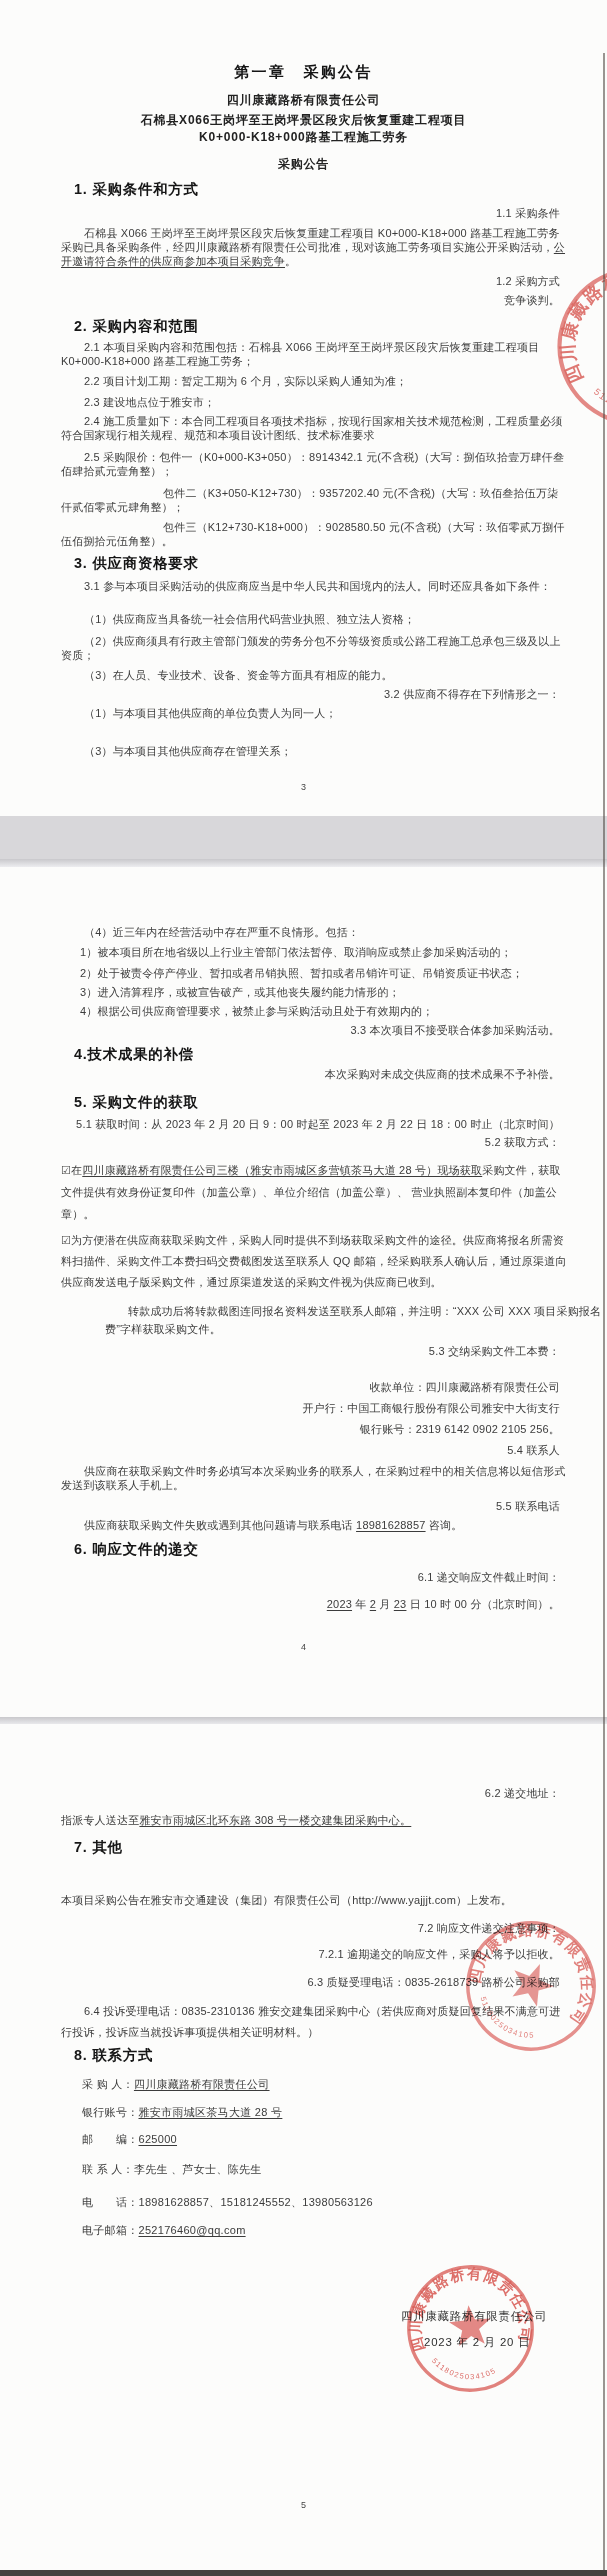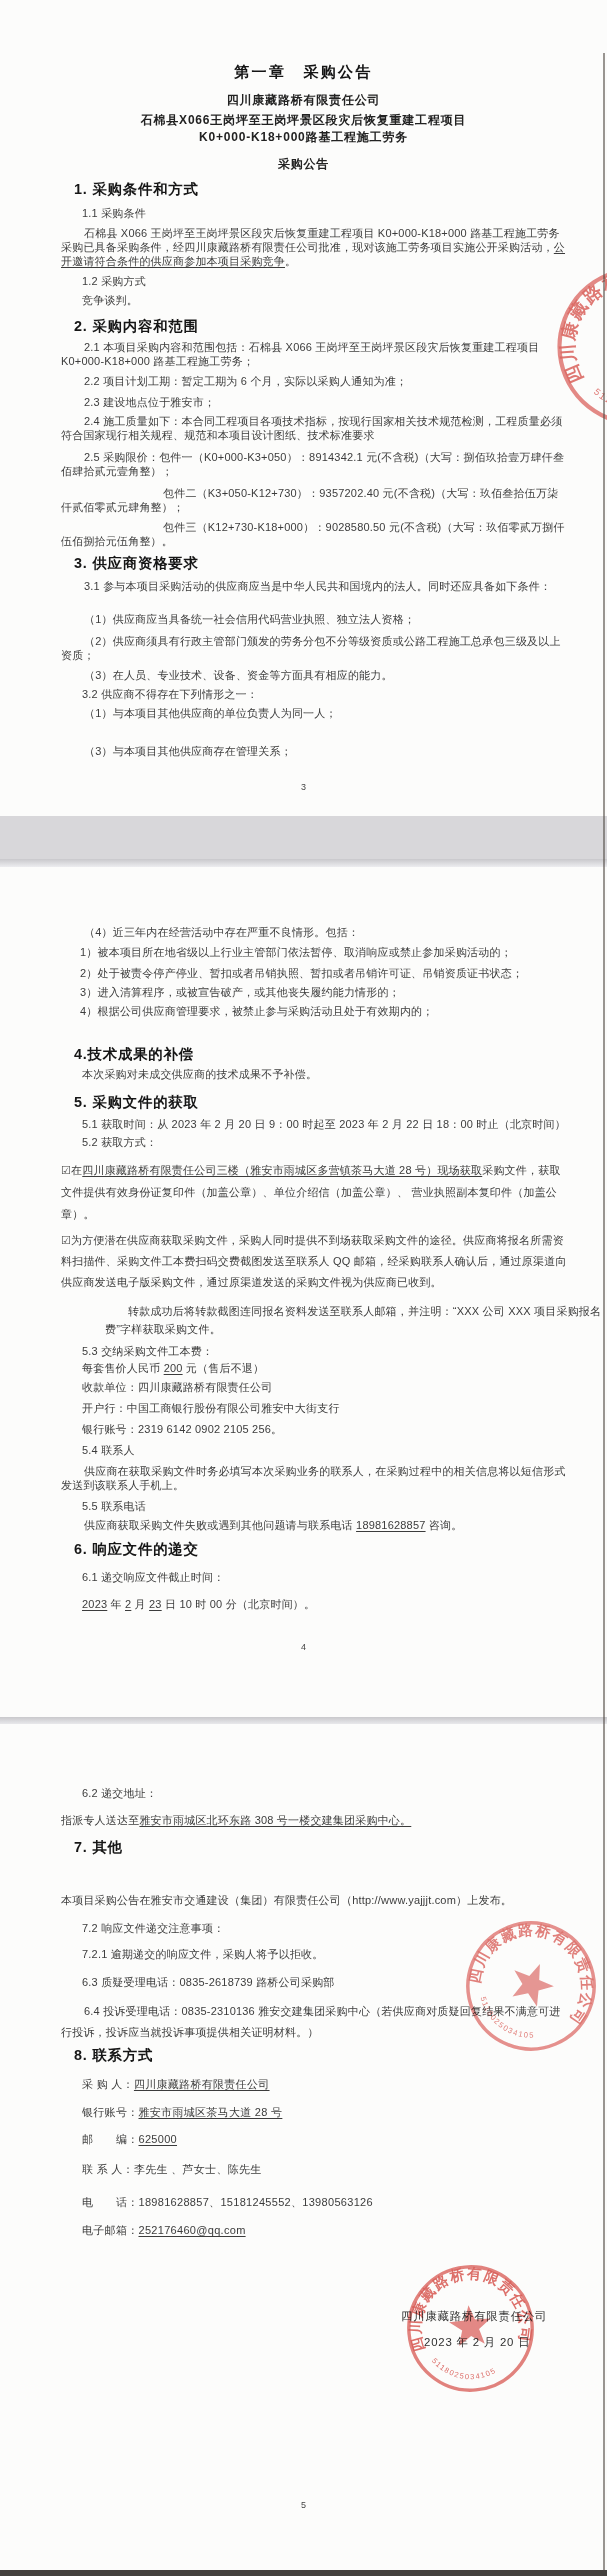--- a/index.html
+++ b/index.html
@@ -10,21 +10,21 @@
   #page2{top:867px;height:850px;}
   #page3{top:1724px;height:846px;}
   .sep{position:absolute;left:0;width:607px;background:linear-gradient(#c9c8cc,#ededf0);}
   #sep1{top:859px;height:8.4px;}
   #sep2{top:1717px;height:7.6px;}
   .bottom-strip{position:absolute;left:0;top:2570px;width:607px;height:6px;background:#45413e;}
   .edge-line{position:absolute;left:603px;top:53px;width:1.5px;height:2517px;background:#57504b;opacity:.6;}
 
   .blk{position:absolute;left:61px;width:506px;font-size:11px;line-height:14px;
        color:#3c3c3c;letter-spacing:0.2px;}
-  .sub{left:82px;width:486px;}
+  .sub{left:74px;width:486px;text-align:right;}
   .ind{text-indent:23px;}
   .hang{text-indent:102px;}
   .loose{line-height:22px;}
   .mid{line-height:18px;margin-left:44px;}
   .wide27{line-height:21px;}
   .h1{position:absolute;left:0;width:607px;text-align:center;font-size:15px;font-weight:700;
       color:#141414;letter-spacing:2.3px;}
   .tline{position:absolute;left:0;width:607px;text-align:center;font-size:12px;font-weight:700;
       color:#222;letter-spacing:0.8px;}
   .h2{position:absolute;left:61px;font-size:14.4px;font-weight:700;color:#161616;letter-spacing:0.8px;margin-left:13px;}
@@ -97,32 +97,32 @@
   </div>
 
   <div class="sep" id="sep1"></div>
 
   <div class="page" id="page2">
     <div class="blk ind" style="top:58px">（4）近三年内在经营活动中存在严重不良情形。包括：</div>
     <div class="blk" style="left:80px;top:78px;width:490px">1）被本项目所在地省级以上行业主管部门依法暂停、取消响应或禁止参加采购活动的；</div>
     <div class="blk" style="left:80px;top:99px;width:490px">2）处于被责令停产停业、暂扣或者吊销执照、暂扣或者吊销许可证、吊销资质证书状态；</div>
     <div class="blk" style="left:80px;top:118px;width:490px">3）进入清算程序，或被宣告破产，或其他丧失履约能力情形的；</div>
     <div class="blk" style="left:80px;top:137px;width:490px">4）根据公司供应商管理要求，被禁止参与采购活动且处于有效期内的；</div>
+    <div class="blk sub" style="top:156px">3.3 本次项目不接受联合体参加采购活动。</div>
 
     <div class="h2" style="top:178px">4.技术成果的补偿</div>
     <div class="blk sub" style="top:200px">本次采购对未成交供应商的技术成果不予补偿。</div>
 
     <div class="h2" style="top:226px">5. 采购文件的获取</div>
     <div class="blk sub" style="top:250px">5.1 获取时间：从 2023 年 2 月 20 日 9：00 时起至 2023 年 2 月 22 日 18：00 时止（北京时间）</div>
     <div class="blk sub" style="top:268px">5.2 获取方式：</div>
     <div class="blk loose" style="top:292px"><span>☑</span><span>在</span><span class="u">四川康藏路桥有限责任公司三楼（雅安市雨城区多营镇茶马大道 28 号）现场获取</span><span>采购文件，获取文件提供有效身份证复印件（加盖公章）、单位介绍信（加盖公章）、 营业执照副本复印件（加盖公章）。</span></div>
     <div class="blk wide27" style="top:363px"><span>☑</span><span>为方便潜在供应商获取采购文件，采购人同时提供不到场获取采购文件的途径。供应商将报名所需资料扫描件、采购文件工本费扫码交费截图发送至联系人 QQ 邮箱，经采购联系人确认后，通过原渠道向供应商发送电子版采购文件，通过原渠道发送的采购文件视为供应商已收到。</span></div>
     <div class="blk ind mid" style="top:435px">转款成功后将转款截图连同报名资料发送至联系人邮箱，并注明：“XXX 公司 XXX 项目采购报名费”字样获取采购文件。</div>
     <div class="blk sub" style="top:477px">5.3 交纳采购文件工本费：</div>
-    <div class="blk sub" style="top:494px"><span>每套售价人民币 </span><span class="u">200</span><span> 元（售后不退）</span></div>
     <div class="blk sub" style="top:513px">收款单位：四川康藏路桥有限责任公司</div>
     <div class="blk sub" style="top:534px">开户行：中国工商银行股份有限公司雅安中大街支行</div>
     <div class="blk sub" style="top:555px">银行账号：2319 6142 0902 2105 256。</div>
     <div class="blk sub" style="top:576px">5.4 联系人</div>
     <div class="blk ind" style="top:597px">供应商在获取采购文件时务必填写本次采购业务的联系人，在采购过程中的相关信息将以短信形式发送到该联系人手机上。</div>
     <div class="blk sub" style="top:632px">5.5 联系电话</div>
     <div class="blk ind" style="top:651px"><span>供应商获取采购文件失败或遇到其他问题请与联系电话 </span><span class="u">18981628857</span><span> 咨询。</span></div>
 
     <div class="h2" style="top:673px">6. 响应文件的递交</div>
     <div class="blk sub" style="top:703px">6.1 递交响应文件截止时间：</div>

